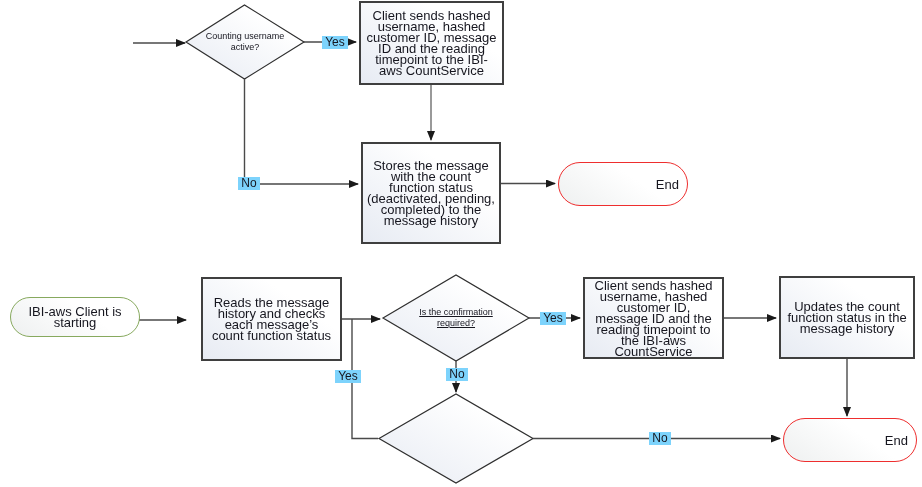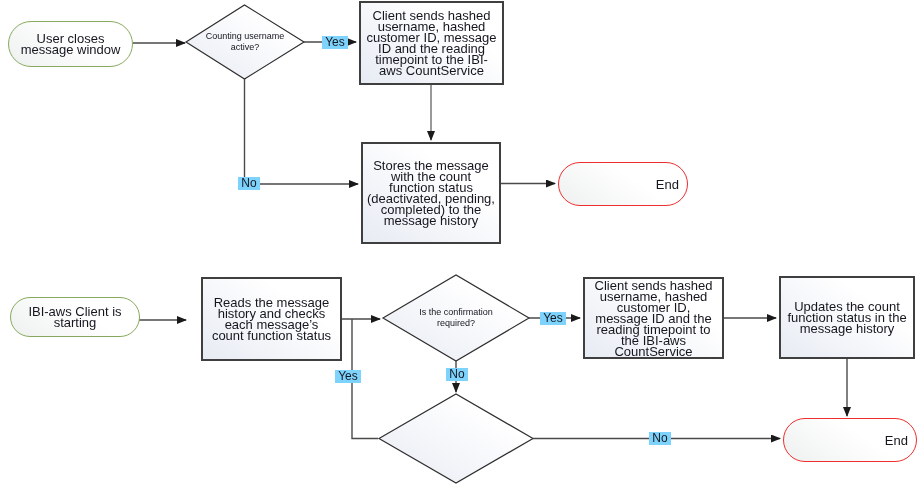--- a/index.html
+++ b/index.html
@@ -60,23 +60,20 @@
     <line x1="133" y1="320" x2="186" y2="320" stroke="#4a4a4a" stroke-width="1.4" marker-end="url(#arr)"></line>
     <line x1="330" y1="319" x2="380" y2="319" stroke="#4a4a4a" stroke-width="1.4" marker-end="url(#arr)"></line>
     <polyline points="378,438.5 352,438.5 352,319" fill="none" stroke="#4a4a4a" stroke-width="1.4"></polyline>
     <line x1="529" y1="318" x2="580" y2="318" stroke="#4a4a4a" stroke-width="1.4" marker-end="url(#arr)"></line>
     <line x1="724" y1="318" x2="776" y2="318" stroke="#4a4a4a" stroke-width="1.4" marker-end="url(#arr)"></line>
     <line x1="456" y1="361" x2="456" y2="392" stroke="#4a4a4a" stroke-width="1.4" marker-end="url(#arr)"></line>
     <line x1="847" y1="359" x2="847" y2="416" stroke="#4a4a4a" stroke-width="1.4" marker-end="url(#arr)"></line>
     <line x1="533" y1="438.5" x2="780" y2="438.5" stroke="#4a4a4a" stroke-width="1.4" marker-end="url(#arr)"></line>
   </svg>
 
-  <div class="node stadium start" style="left:8px;top:21px;width:125px;height:46px;">
-    <span>User closes message window</span>
-  </div>
 
   <div class="dlabel" style="left:199px;top:24px;width:92px;height:36px;">Counting username active?</div>
 
   <div class="node proc" style="left:359px;top:1px;width:145px;height:84px;">
     <span>Client sends hashed username, hashed customer ID, message ID and the reading timepoint to the IBI-aws CountService</span>
   </div>
 
   <div class="node proc" style="left:361px;top:142px;width:140px;height:102px;">
     <span>Stores the message with the count function status (deactivated, pending, completed) to the message history</span>
   </div>
@@ -89,21 +86,21 @@
   <div class="elabel" style="left:238px;top:177px;width:20px;height:13px;">No</div>
 
   <div class="node stadium start" style="left:10px;top:297px;width:130px;height:40px;">
     <span>IBI-aws Client is starting</span>
   </div>
 
   <div class="node proc" style="left:201px;top:277px;width:141px;height:84px;">
     <span>Reads the message history and checks each message’s count function status</span>
   </div>
 
-  <div class="dlabel" style="left:400px;top:300px;width:112px;height:36px;">Is the confirmation required?</div>
+  <div class="dlabel" style="left:400px;top:300px;width:112px;height:36px;text-decoration:underline;">Is the confirmation required?</div>
 
   <div class="node proc" style="left:583px;top:277px;width:141px;height:82px;">
     <span>Client sends hashed username, hashed customer ID, message ID and the reading timepoint to the IBI-aws CountService</span>
   </div>
 
   <div class="node proc" style="left:779px;top:276px;width:136px;height:83px;">
     <span>Updates the count function status in the message history</span>
   </div>
 
 

